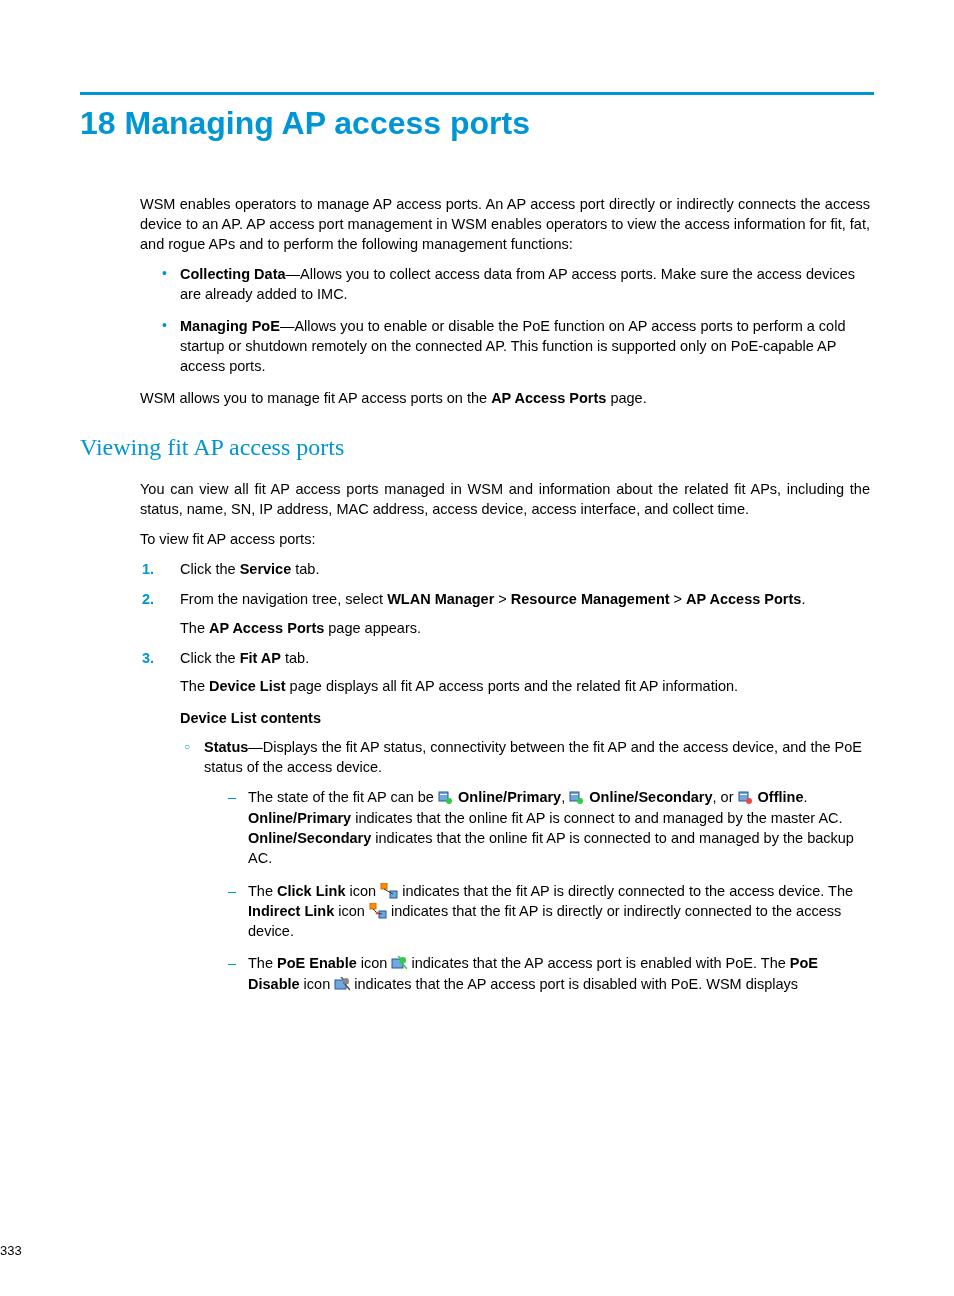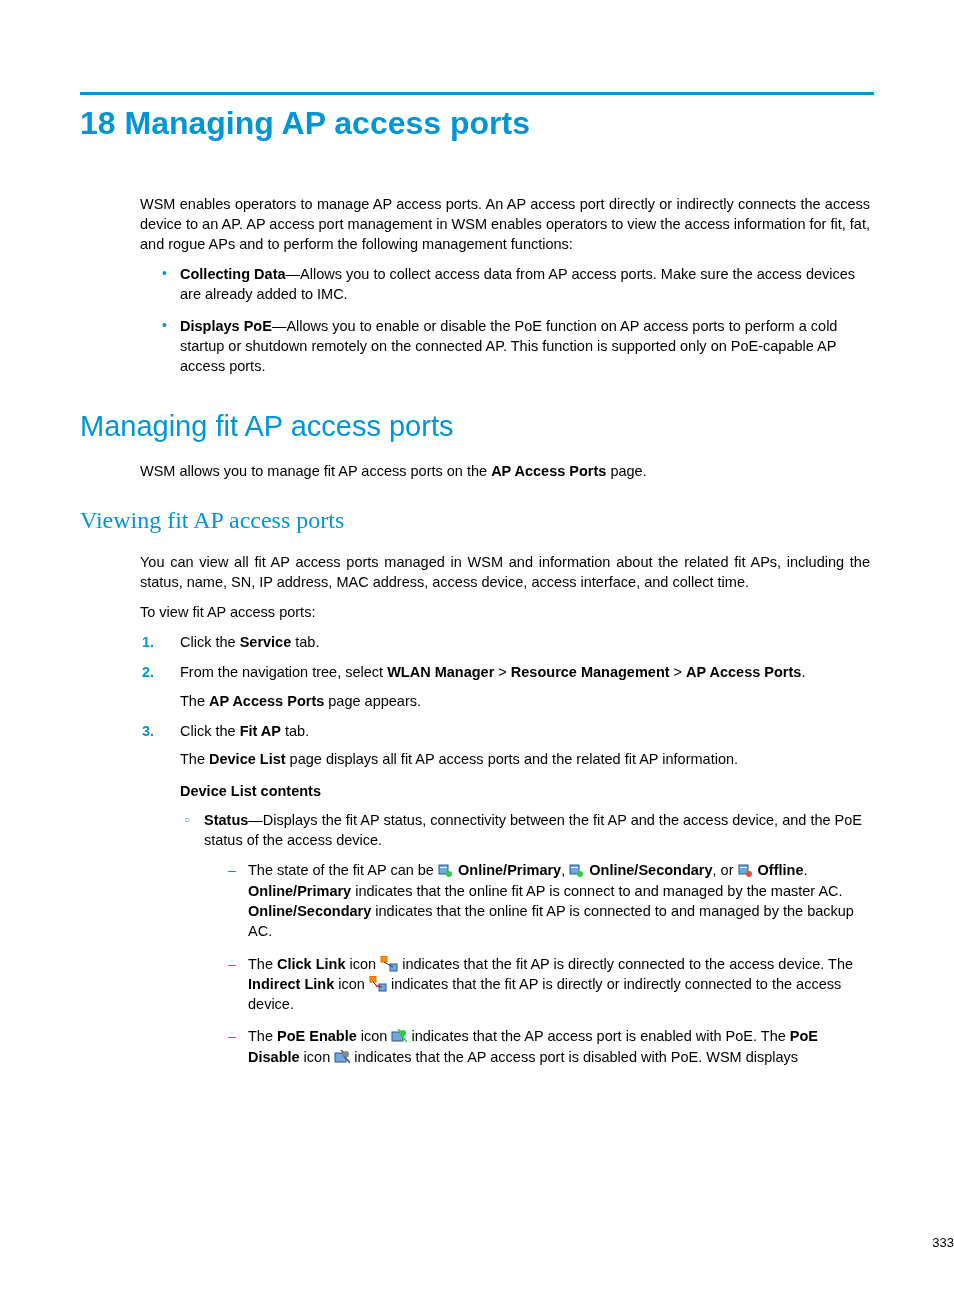--- a/index.html
+++ b/index.html
@@ -135,24 +135,24 @@
   ul.dash > li::before {
     content: "–";
     color: #0096d6;
     position: absolute;
     left: 2px;
     top: 0;
   }
   .b { font-weight: bold; }
   .pagenum {
     position: absolute;
-    bottom: 46px;
+    bottom: 38px;
     width: 100%;
     left: 0;
-    text-align: right;
+    text-align: left;
     font-size: 13px;
   }
   svg.inline-icon {
     vertical-align: -3px;
     display: inline-block;
   }
 </style>
 </head>
 <body>
 
@@ -161,26 +161,25 @@
   <h1>18 Managing AP access ports</h1>
 
   <div class="body-indent">
     <p class="justify">WSM enables operators to manage AP access ports. An AP access port directly or indirectly connects the access device to an AP. AP access port management in WSM enables operators to view the access information for fit, fat, and rogue APs and to perform the following management functions:</p>
 
     <ul class="bullets">
       <li>
         <span class="b">Collecting Data</span><span>—Allows you to collect access data from AP access ports. Make sure the access devices are already added to IMC.</span>
       </li>
       <li>
-        <span class="b">Displays PoE</span><span>—Allows you to enable or disable the PoE function on AP access ports to perform a cold startup or shutdown remotely on the connected AP. This function is supported only on PoE-capable AP access ports.</span>
+        <span class="b">Managing PoE</span><span>—Allows you to enable or disable the PoE function on AP access ports to perform a cold startup or shutdown remotely on the connected AP. This function is supported only on PoE-capable AP access ports.</span>
       </li>
     </ul>
   </div>
 
-  <h2>Managing fit AP access ports</h2>
   <div class="body-indent">
     <p>
       <span>WSM allows you to manage fit AP access ports on the </span><span class="b">AP Access Ports</span><span> page.</span>
     </p>
   </div>
 
   <h3>Viewing fit AP access ports</h3>
   <div class="body-indent">
     <p class="justify">You can view all fit AP access ports managed in WSM and information about the related fit APs, including the status, name, SN, IP address, MAC address, access device, access interface, and collect time.</p>
     <p>To view fit AP access ports:</p>

